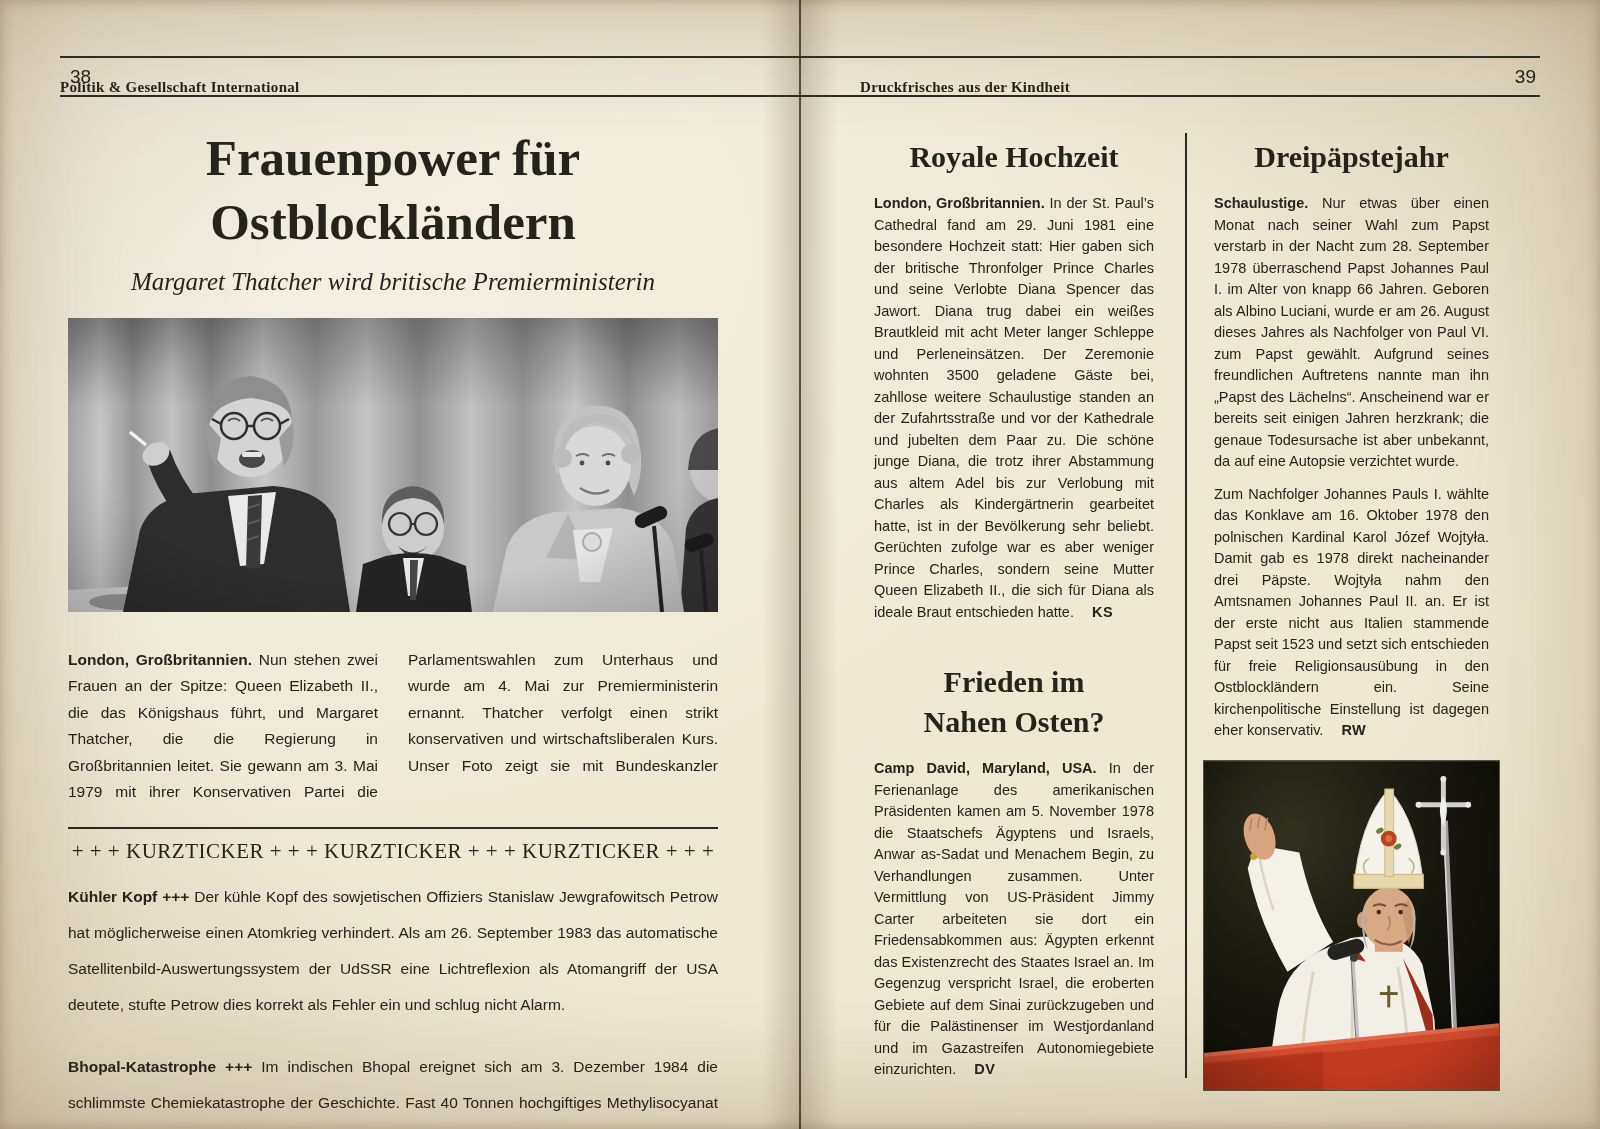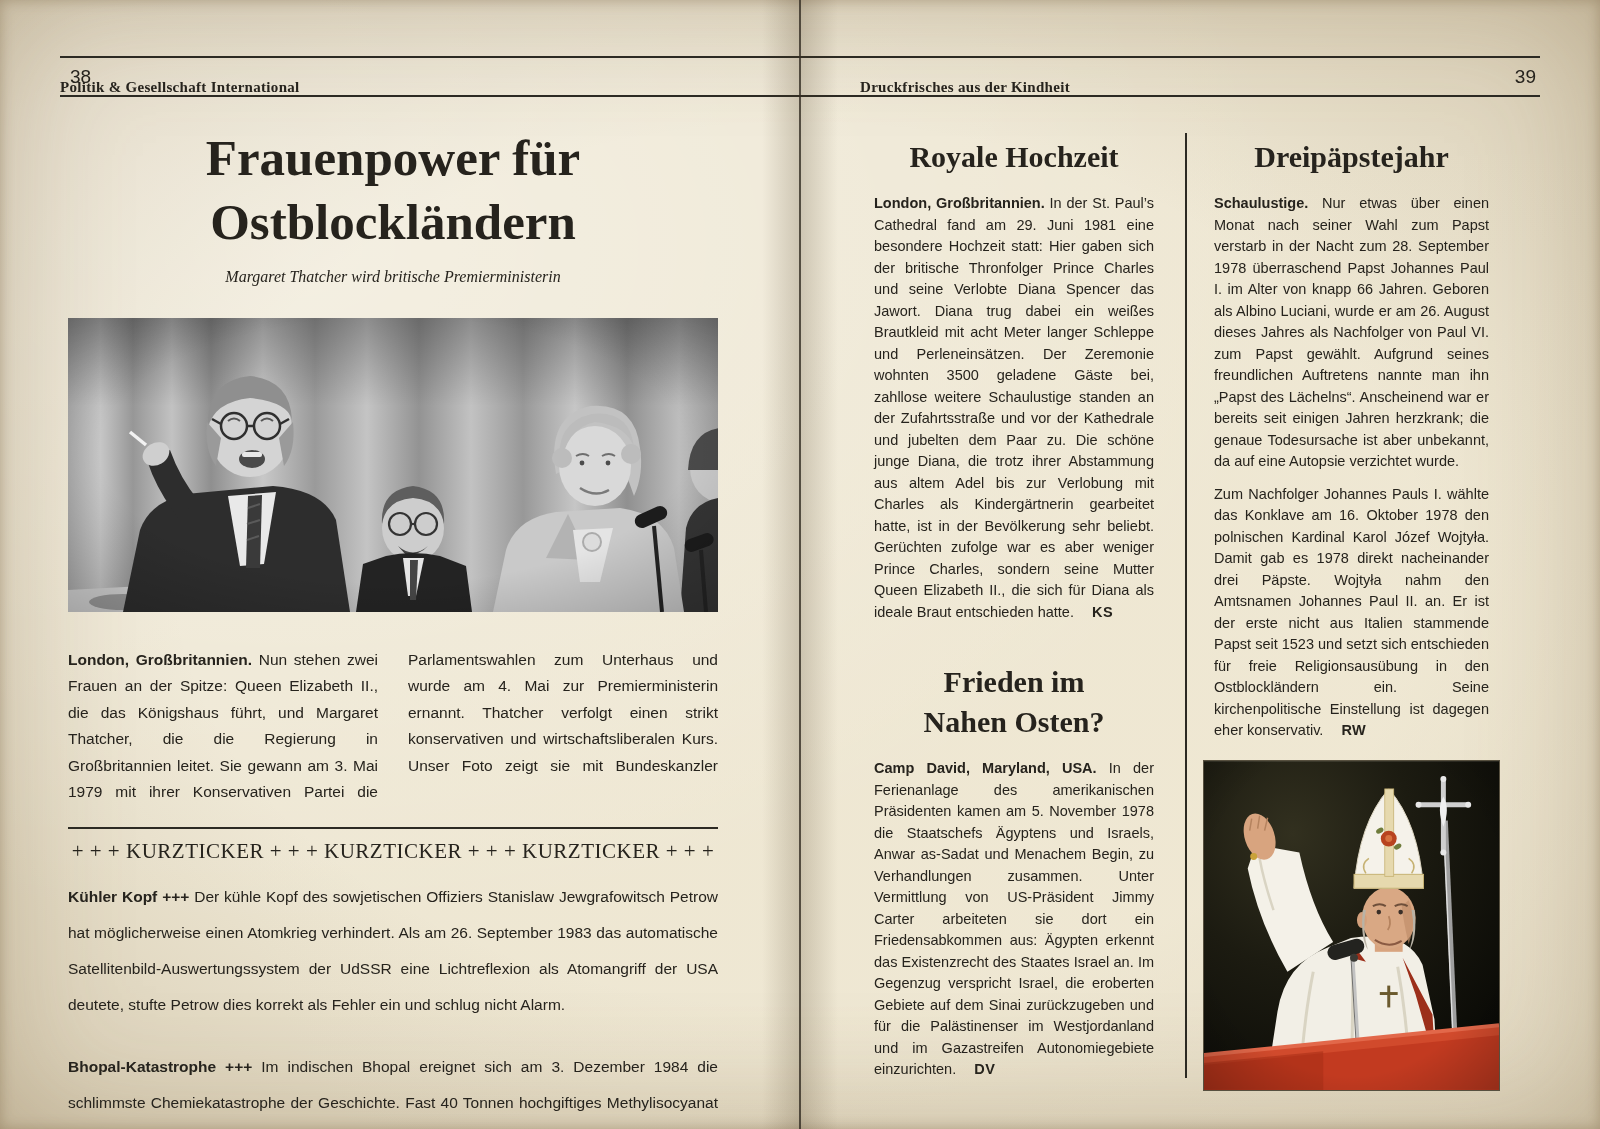--- a/index.html
+++ b/index.html
@@ -24,21 +24,21 @@
     font-family:"Liberation Serif",serif;font-weight:bold;font-size:15px;letter-spacing:.3px;margin-top:17px;}
   .hdr-left{left:60px;width:680px;}
   .hdr-right{left:860px;width:680px;}
   .pagenum{position:absolute;top:66px;font-family:Liberation Sans, sans-serif;font-size:19px;}
   .pn-left{left:70px;}
   .pn-right{right:64px;}
 
   
   .headline-wrap{position:absolute;left:68px;top:126px;width:650px;text-align:center;}
   .headline{font-family:"Liberation Serif",serif;font-weight:bold;font-size:51px;line-height:64px;}
-  .subtitle{font-family:"Liberation Serif",serif;font-style:italic;font-size:16px;margin-top:14px;}
+  .subtitle{font-family:"Liberation Serif",serif;font-style:italic;font-size:25px;margin-top:14px;}
   .photo-bw{position:absolute;left:68px;top:318px;width:650px;height:294px;}
   .photo-bw svg{display:block;}
   .article-2col{position:absolute;left:68px;top:631px;width:650px;height:172px;overflow:hidden;
     column-count:2;column-gap:30px;font-size:15.5px;line-height:26.5px;text-align:justify;}
   .lead{font-weight:bold;}
   .sign{font-weight:bold;margin-left:14px;letter-spacing:.5px;}
   .tick-rule{left:68px;top:827px;width:650px;height:2px;}
   .kurzticker{position:absolute;left:68px;top:839px;width:650px;text-align:center;
     font-family:"Liberation Serif",serif;font-weight:normal;font-size:21px;letter-spacing:.5px;}
   .ticker-wrap{position:absolute;left:68px;top:879px;width:650px;height:232px;overflow:hidden;

